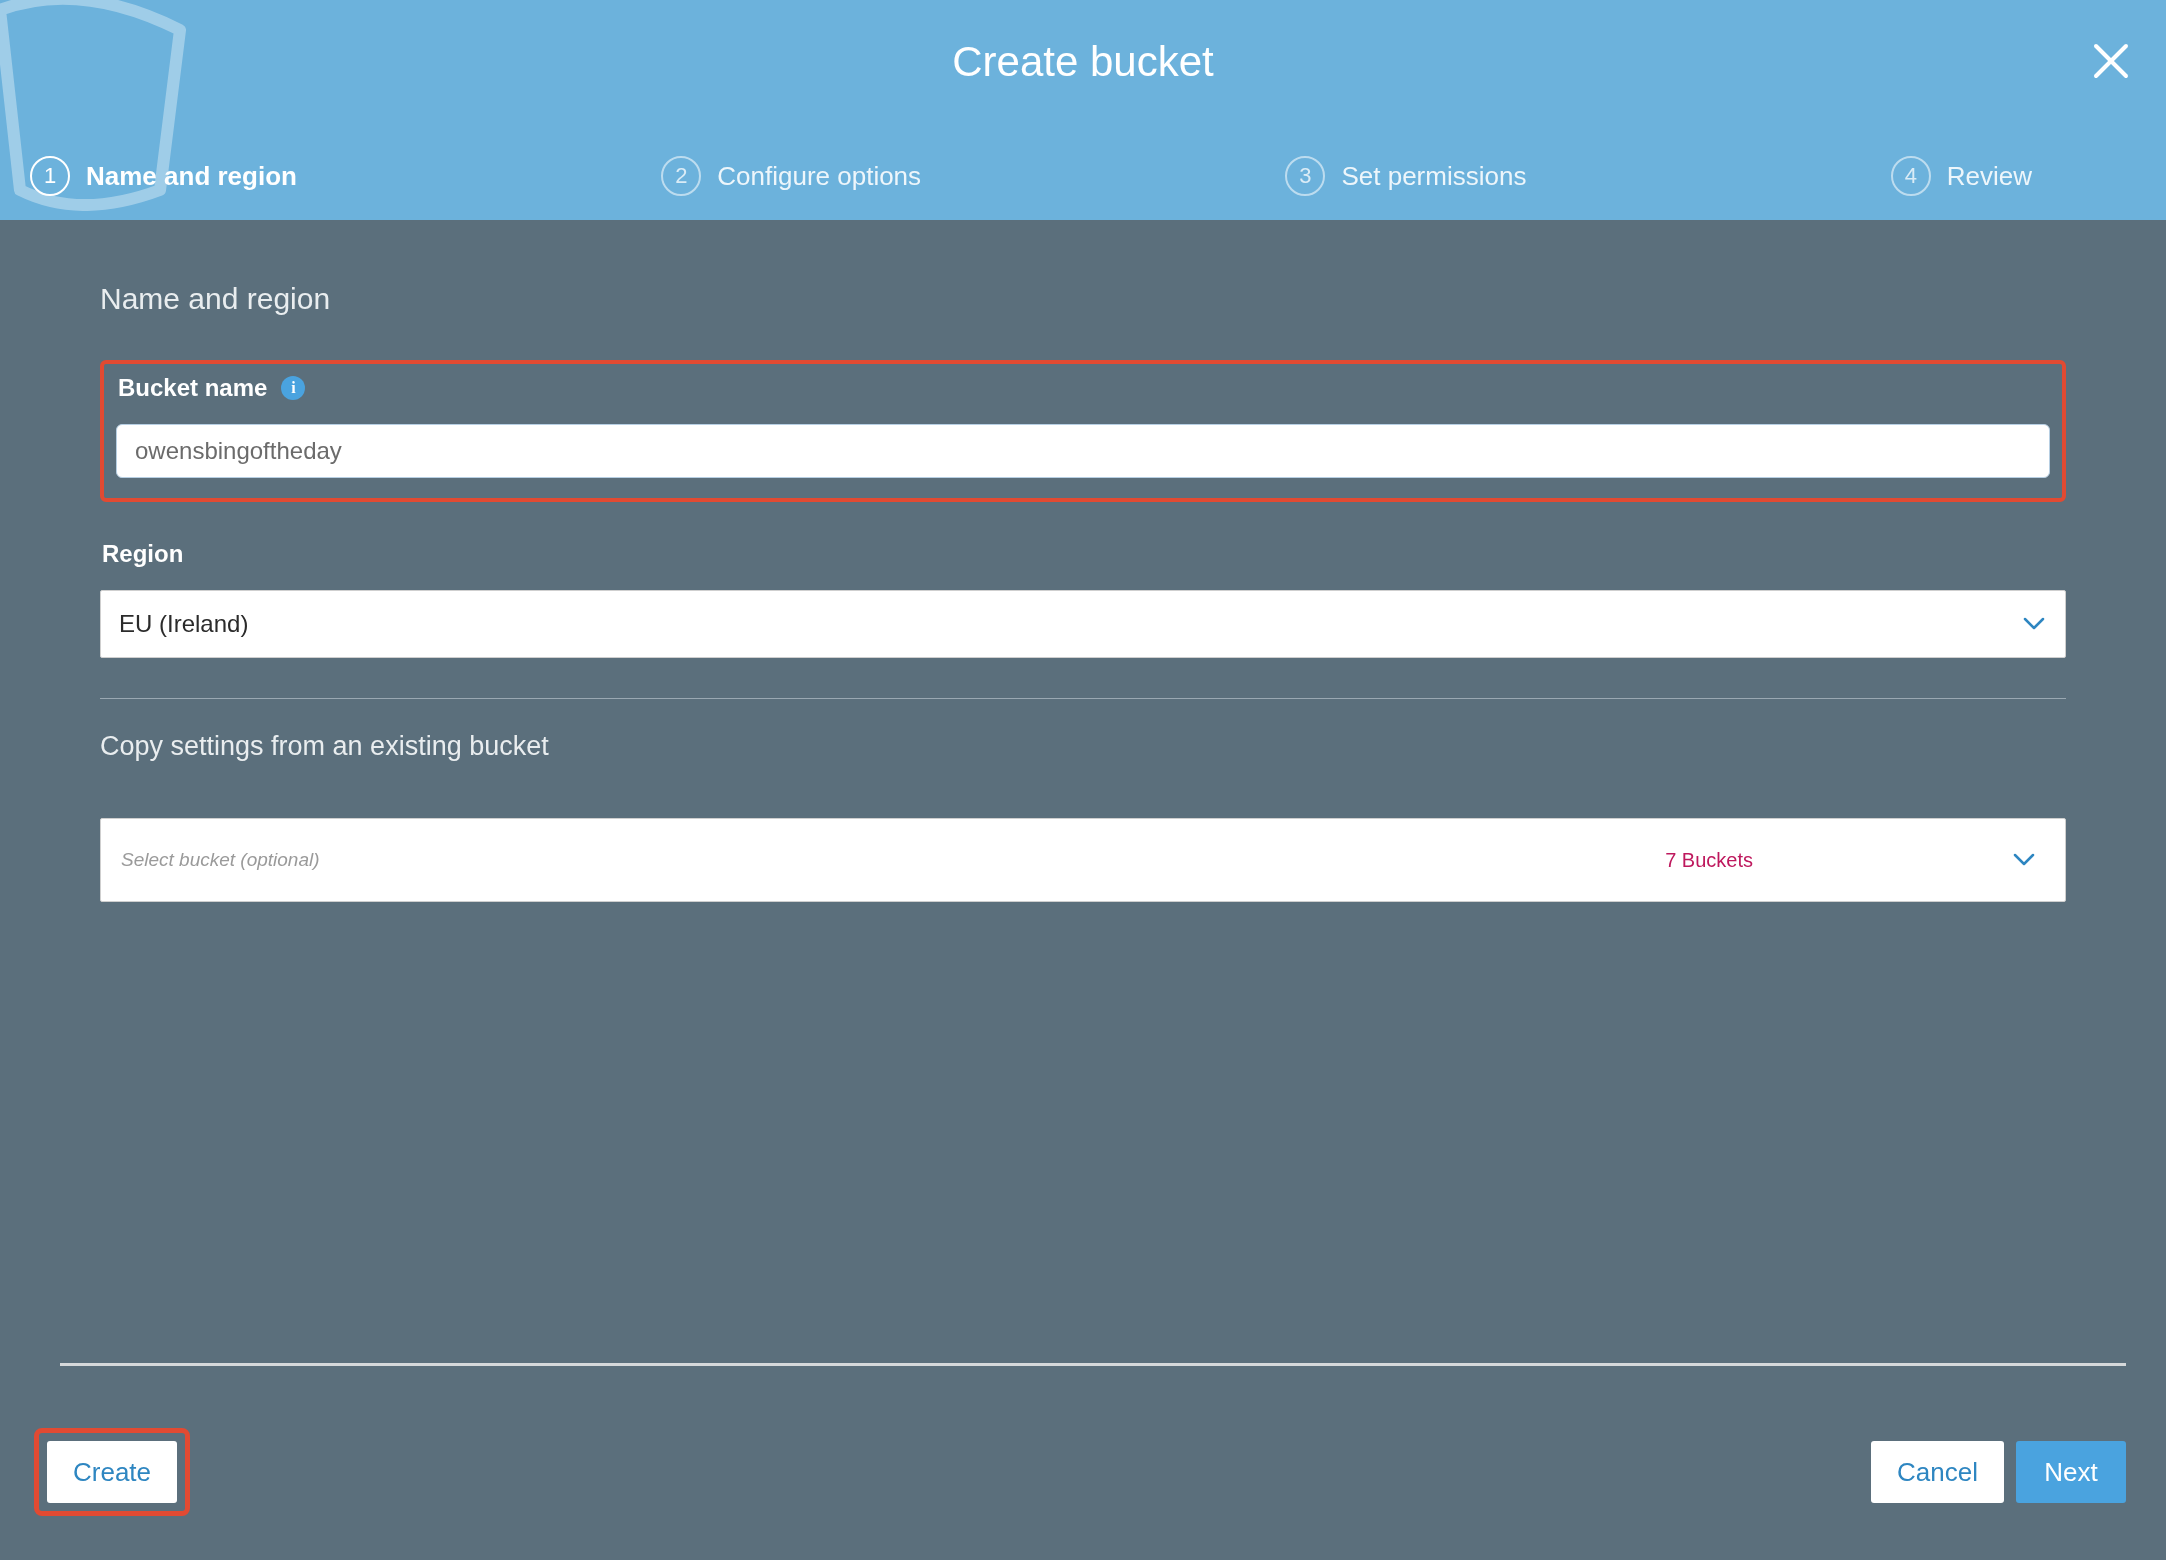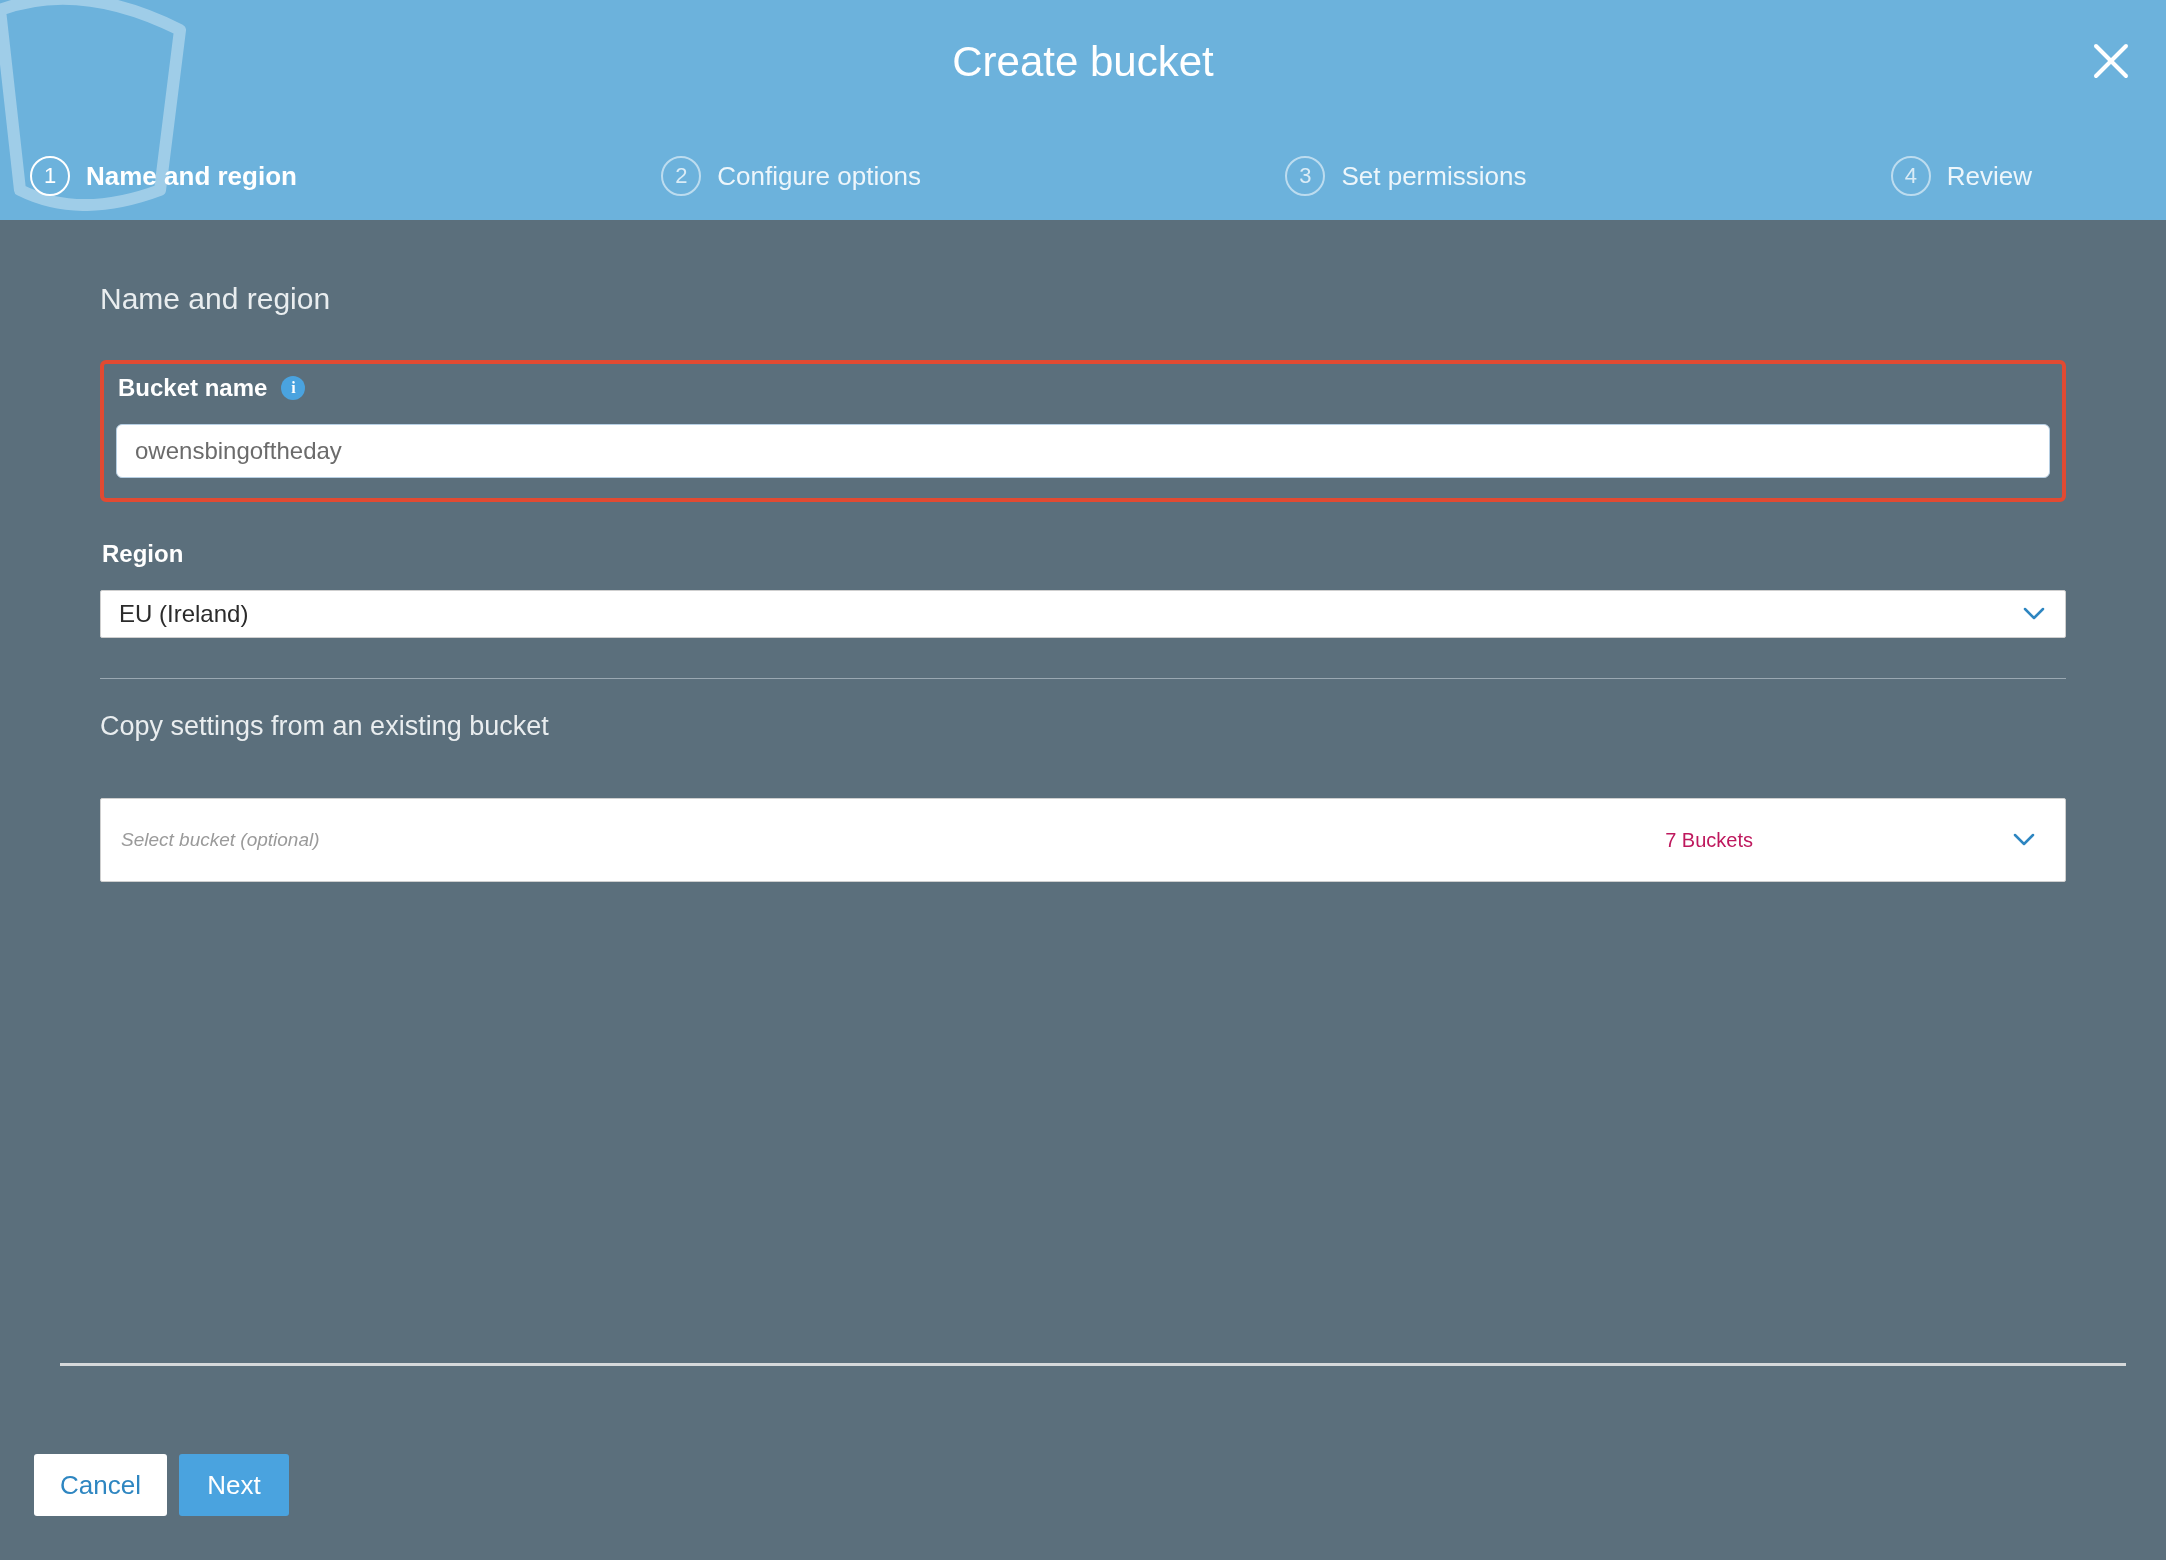--- a/index.html
+++ b/index.html
@@ -124,21 +124,21 @@
       outline: none;
     }
     .plain-field-label {
       font-size: 24px;
       font-weight: 700;
       color: #fff;
       margin: 0 0 22px 2px;
     }
     .select-field {
       width: 100%;
-      height: 48px;
+      height: 68px;
       background: #fff;
       border: 1px solid #cfcfcf;
       border-radius: 2px;
       padding: 0 20px 0 18px;
       display: flex;
       align-items: center;
       justify-content: space-between;
       cursor: pointer;
     }
     .select-value { font-size: 24px; color: #2b2b2b; }
@@ -282,17 +282,20 @@
       <svg class="chevron-down" width="22" height="14" viewBox="0 0 22 14">
         <polyline points="2,2 11,11 20,2" fill="none" stroke="currentColor" stroke-width="2.5" stroke-linecap="round" stroke-linejoin="round"></polyline>
       </svg>
     </div>
   </div>
 </div>
 
 <div class="footer-divider"></div>
 
 <div class="footer">
+  <div class="create-wrap">
+    <button class="btn btn-white">Create</button>
+  </div>
   <div class="right-actions">
     <button class="btn btn-white">Cancel</button>
     <button class="btn btn-blue">Next</button>
   </div>
 </div>
 
 </body></html>

